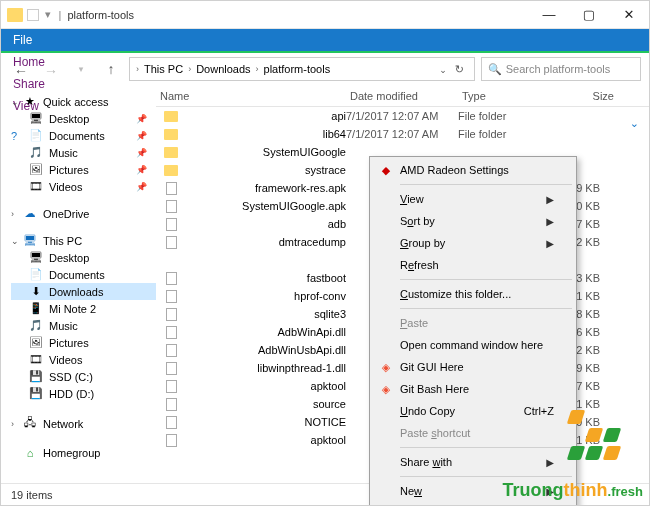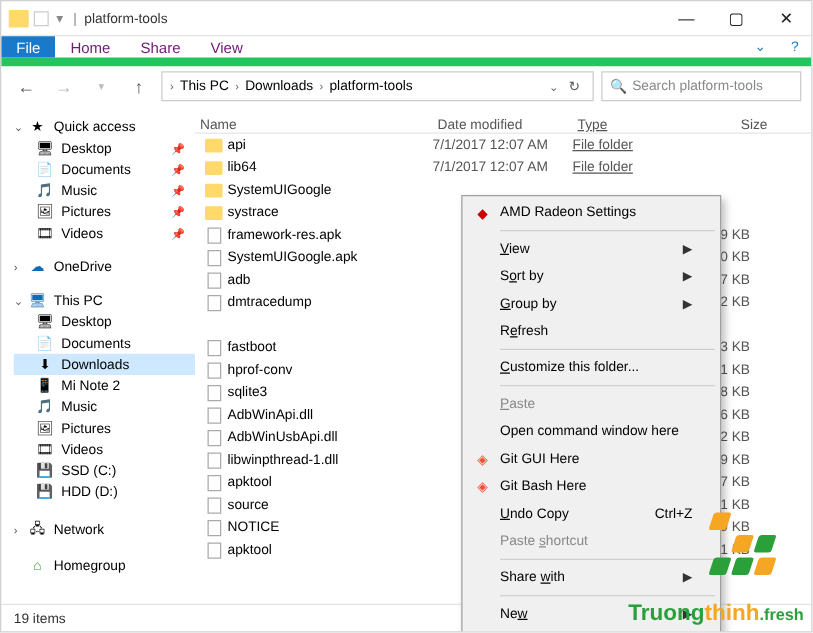--- a/index.html
+++ b/index.html
@@ -3,21 +3,21 @@
 <meta charset="utf-8">
 <style>
 * { box-sizing: border-box; margin: 0; padding: 0; font-family: "Segoe UI", Tahoma, sans-serif; }
 body { width: 650px; height: 506px; background: #fff; font-size: 11px; color: #000; position: relative; overflow: hidden; border: 1px solid #d0d0d0;}
 .titlebar { height: 28px; display: flex; align-items: center; padding: 0 0 0 6px; border-bottom: 1px solid #e5e5e5;}
 .titlebar .folder-icon { width: 16px; height: 14px; background: #ffd96a; border-radius: 1px; margin-right: 4px; }
 .titlebar .sep { color: #888; margin: 0 6px; }
 .titlebar .title { color: #333; }
 .titlebar .wincontrols { margin-left: auto; display: flex; }
 .titlebar .wincontrols div { width: 40px; height: 28px; display: flex; align-items: center; justify-content: center; font-size: 13px; color: #222;}
-.ribbon { height: 24px; display: flex; align-items: stretch; border-bottom: 7px solid #22c55e;}
+.ribbon { height: 24px; display: flex; align-items: stretch; border-bottom: 4px solid #22c55e; flex-direction: column;}
 .ribbon .tab { padding: 4px 12px; font-size: 12px; color: #701a75; display: flex; align-items: center;}
 .ribbon .file { background: #1979ca; color: #fff; }
 .ribbon .helpicon { margin-left: auto; padding: 0 10px; display: flex; align-items: center; color: #1979ca;}
 .addrbar { height: 32px; display: flex; align-items: center; padding: 3px 8px; gap: 6px; }
 .navbtn { width: 24px; height: 24px; display: flex; align-items: center; justify-content: center; color: #555; font-size: 14px;}
 .navbtn.dis { color: #bbb; }
 .addr { flex: 1; height: 24px; border: 1px solid #ccc; display: flex; align-items: center; padding: 0 4px; font-size: 11px; background: #fff;}
 .addr .seg { padding: 0 3px; }
 .addr .chev { color: #666; font-size: 9px; padding: 0 2px;}
 .addr .refresh { margin-left: auto; padding: 0 6px; color: #555;}
@@ -25,30 +25,30 @@
 .search .sicon { margin-right: 4px;}
 .main { display: flex; height: calc(100% - 28px - 24px - 32px - 22px); }
 .sidebar { width: 155px; padding: 8px 0 8px 10px; overflow: hidden;}
 .sidebar .group { margin-bottom: 10px; }
 .sidebar .grouphead { display: flex; align-items: center; font-size: 11px; padding: 2px 0;}
 .sidebar .grouphead .exp { width: 10px; font-size: 9px; color: #555;}
 .sidebar .item { display: flex; align-items: center; padding: 2px 0 2px 16px; font-size: 11px;}
 .sidebar .item.sel { background: #cde8ff; }
 .sidebar .ico { width: 18px; display: flex; align-items: center; justify-content: center; margin-right: 4px;}
 .content { flex: 1; display: flex; flex-direction: column; }
-.colhead { height: 22px; display: flex; align-items: flex-end; border-bottom: 1px solid #e5e5e5; color: #555; font-size: 11px;}
+.colhead { height: 22px; display: flex; align-items: center; border-bottom: 1px solid #e5e5e5; color: #555; font-size: 11px;}
 .colhead > div { padding: 0 4px; }
 .c-name { width: 190px; padding-left: 4px;}
 .c-date { width: 112px; }
-.c-type { width: 80px; text-decoration: underline; }
+.c-type { width: 80px; }
 .c-size { width: 80px; text-align: right; padding-right: 18px;}
 .files { flex: 1; overflow: hidden; }
 .row { display: flex; align-items: center; height: 18px; font-size: 11px;}
 .row .fico { width: 22px; display: flex; justify-content: center;}
-.row .c-name { display: flex; align-items: center; }
+.row .c-name { display: flex; align-items: center; justify-content: space-between; }
 .statusbar { height: 22px; border-top: 1px solid #e5e5e5; display: flex; align-items: center; padding: 0 10px; font-size: 11px; color: #333;}
 .ctxmenu { position: absolute; left: 368px; top: 155px; width: 208px; background: #f0f0f0; border: 1px solid #a0a0a0; box-shadow: 3px 3px 6px rgba(0,0,0,.25); padding: 2px;}
 .ctxmenu .mi { display: flex; align-items: center; height: 22px; font-size: 11px; padding: 0 20px 0 28px; position: relative;}
 .ctxmenu .mi.dis { color: #888; }
 .ctxmenu .mi .sub { margin-left: auto; font-size: 10px; color: #333;}
 .ctxmenu .mi .short { margin-left: auto; font-size: 11px;}
 .ctxmenu .mi .mico { position: absolute; left: 6px; width: 16px; display: flex; justify-content: center;}
 .ctxmenu .sep { height: 1px; background: #d0d0d0; margin: 3px 2px 3px 28px;}
 .ctxmenu .mi u { text-decoration: underline; }
 .watermark { position: absolute; right: 6px; bottom: 4px; font-size: 18px; font-weight: bold;}

